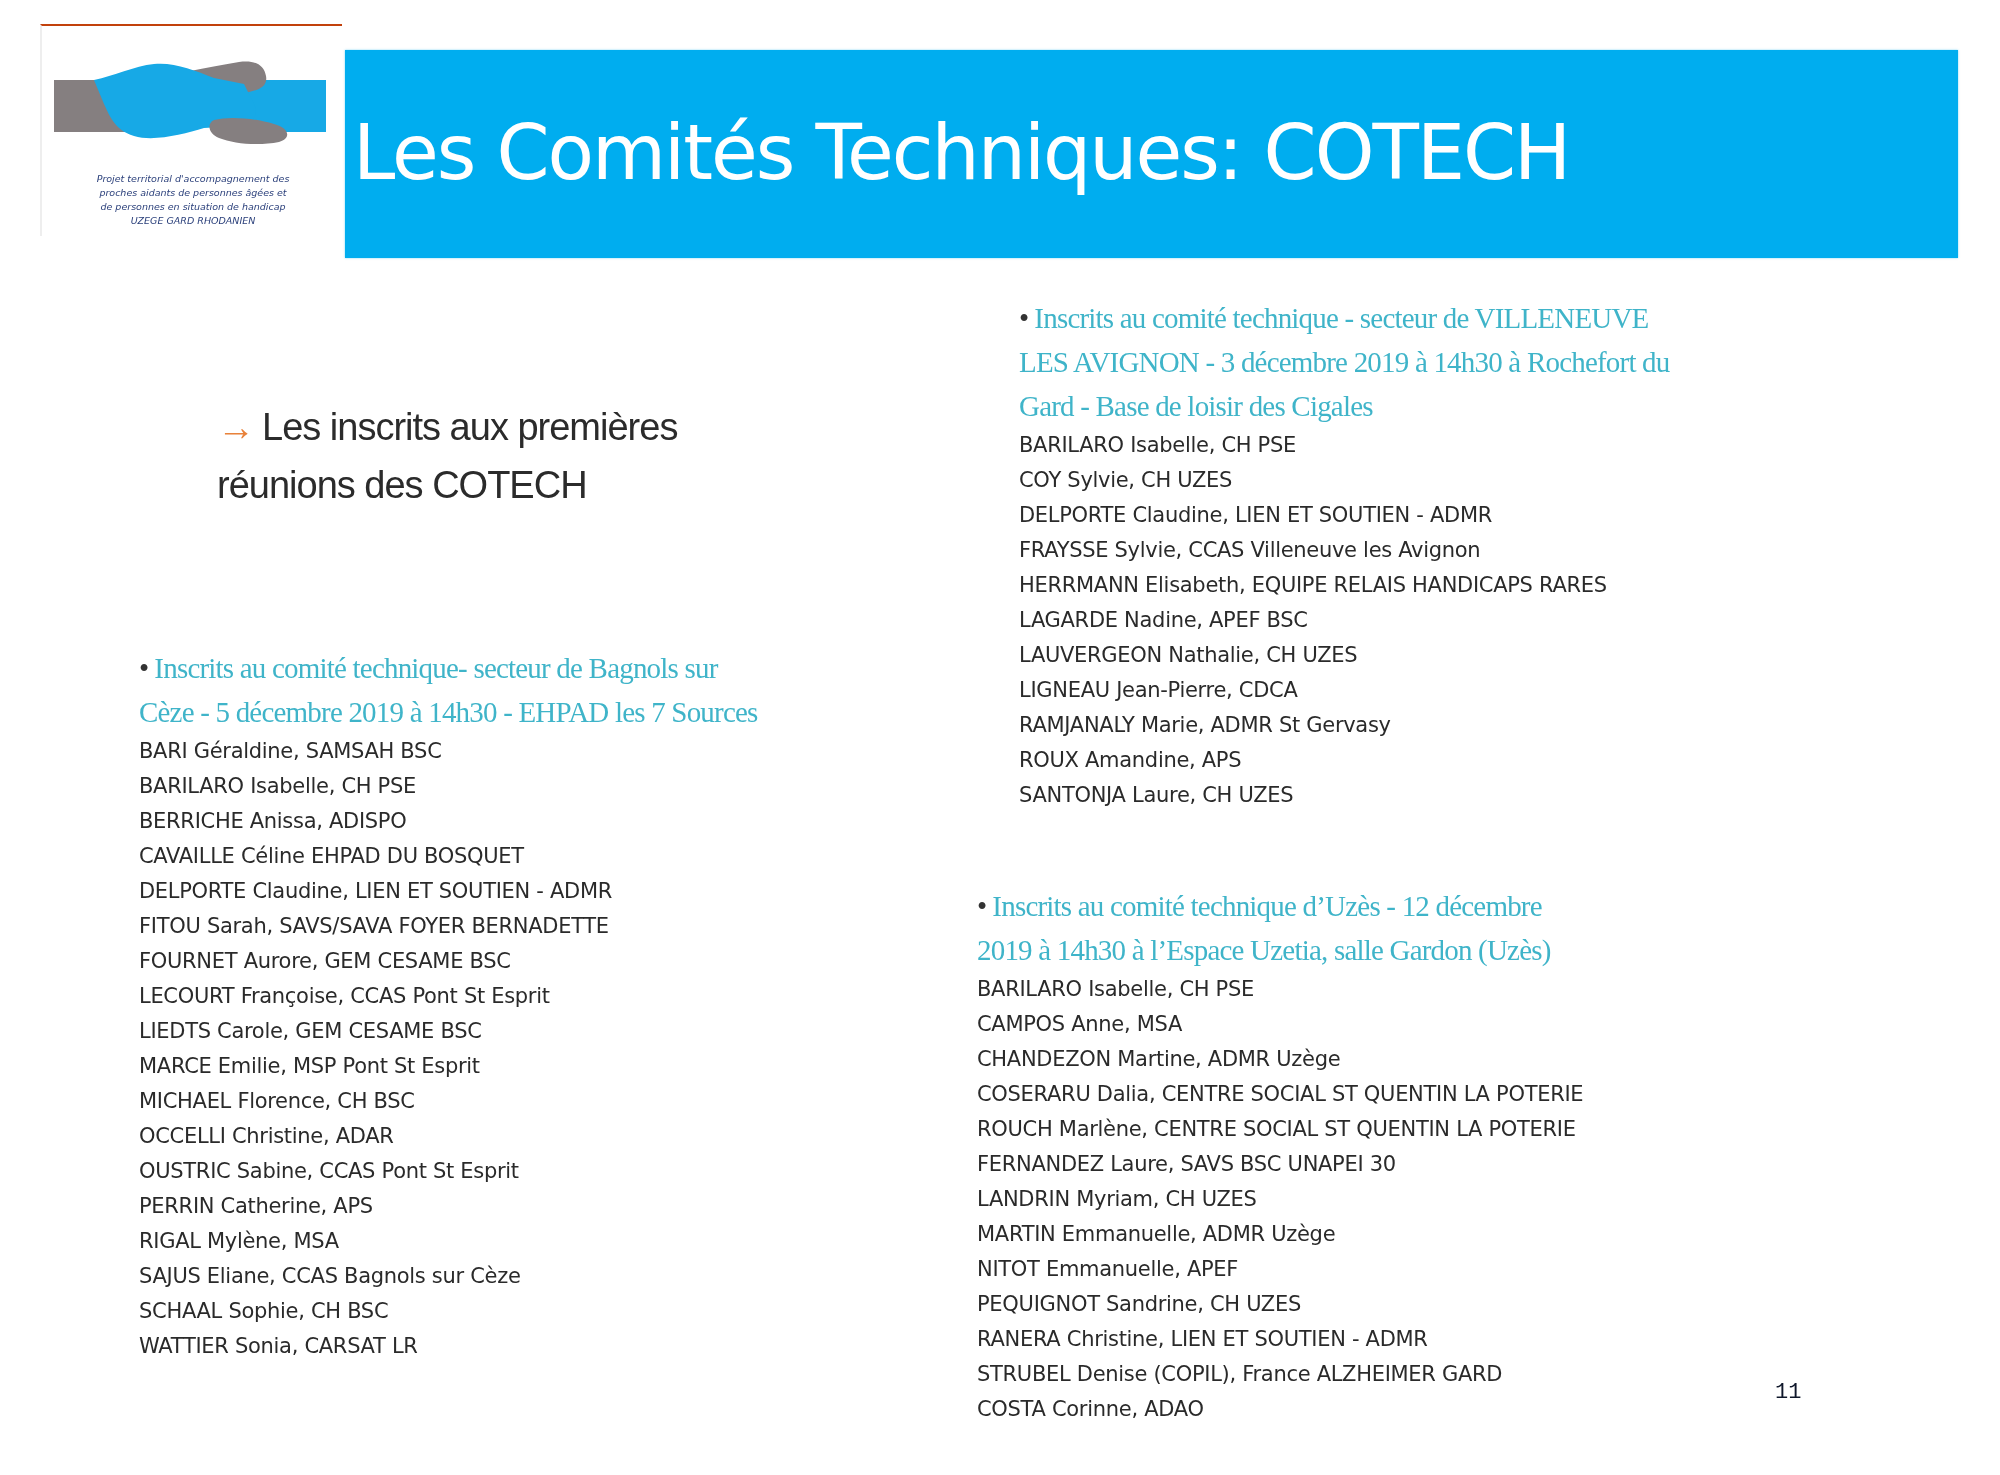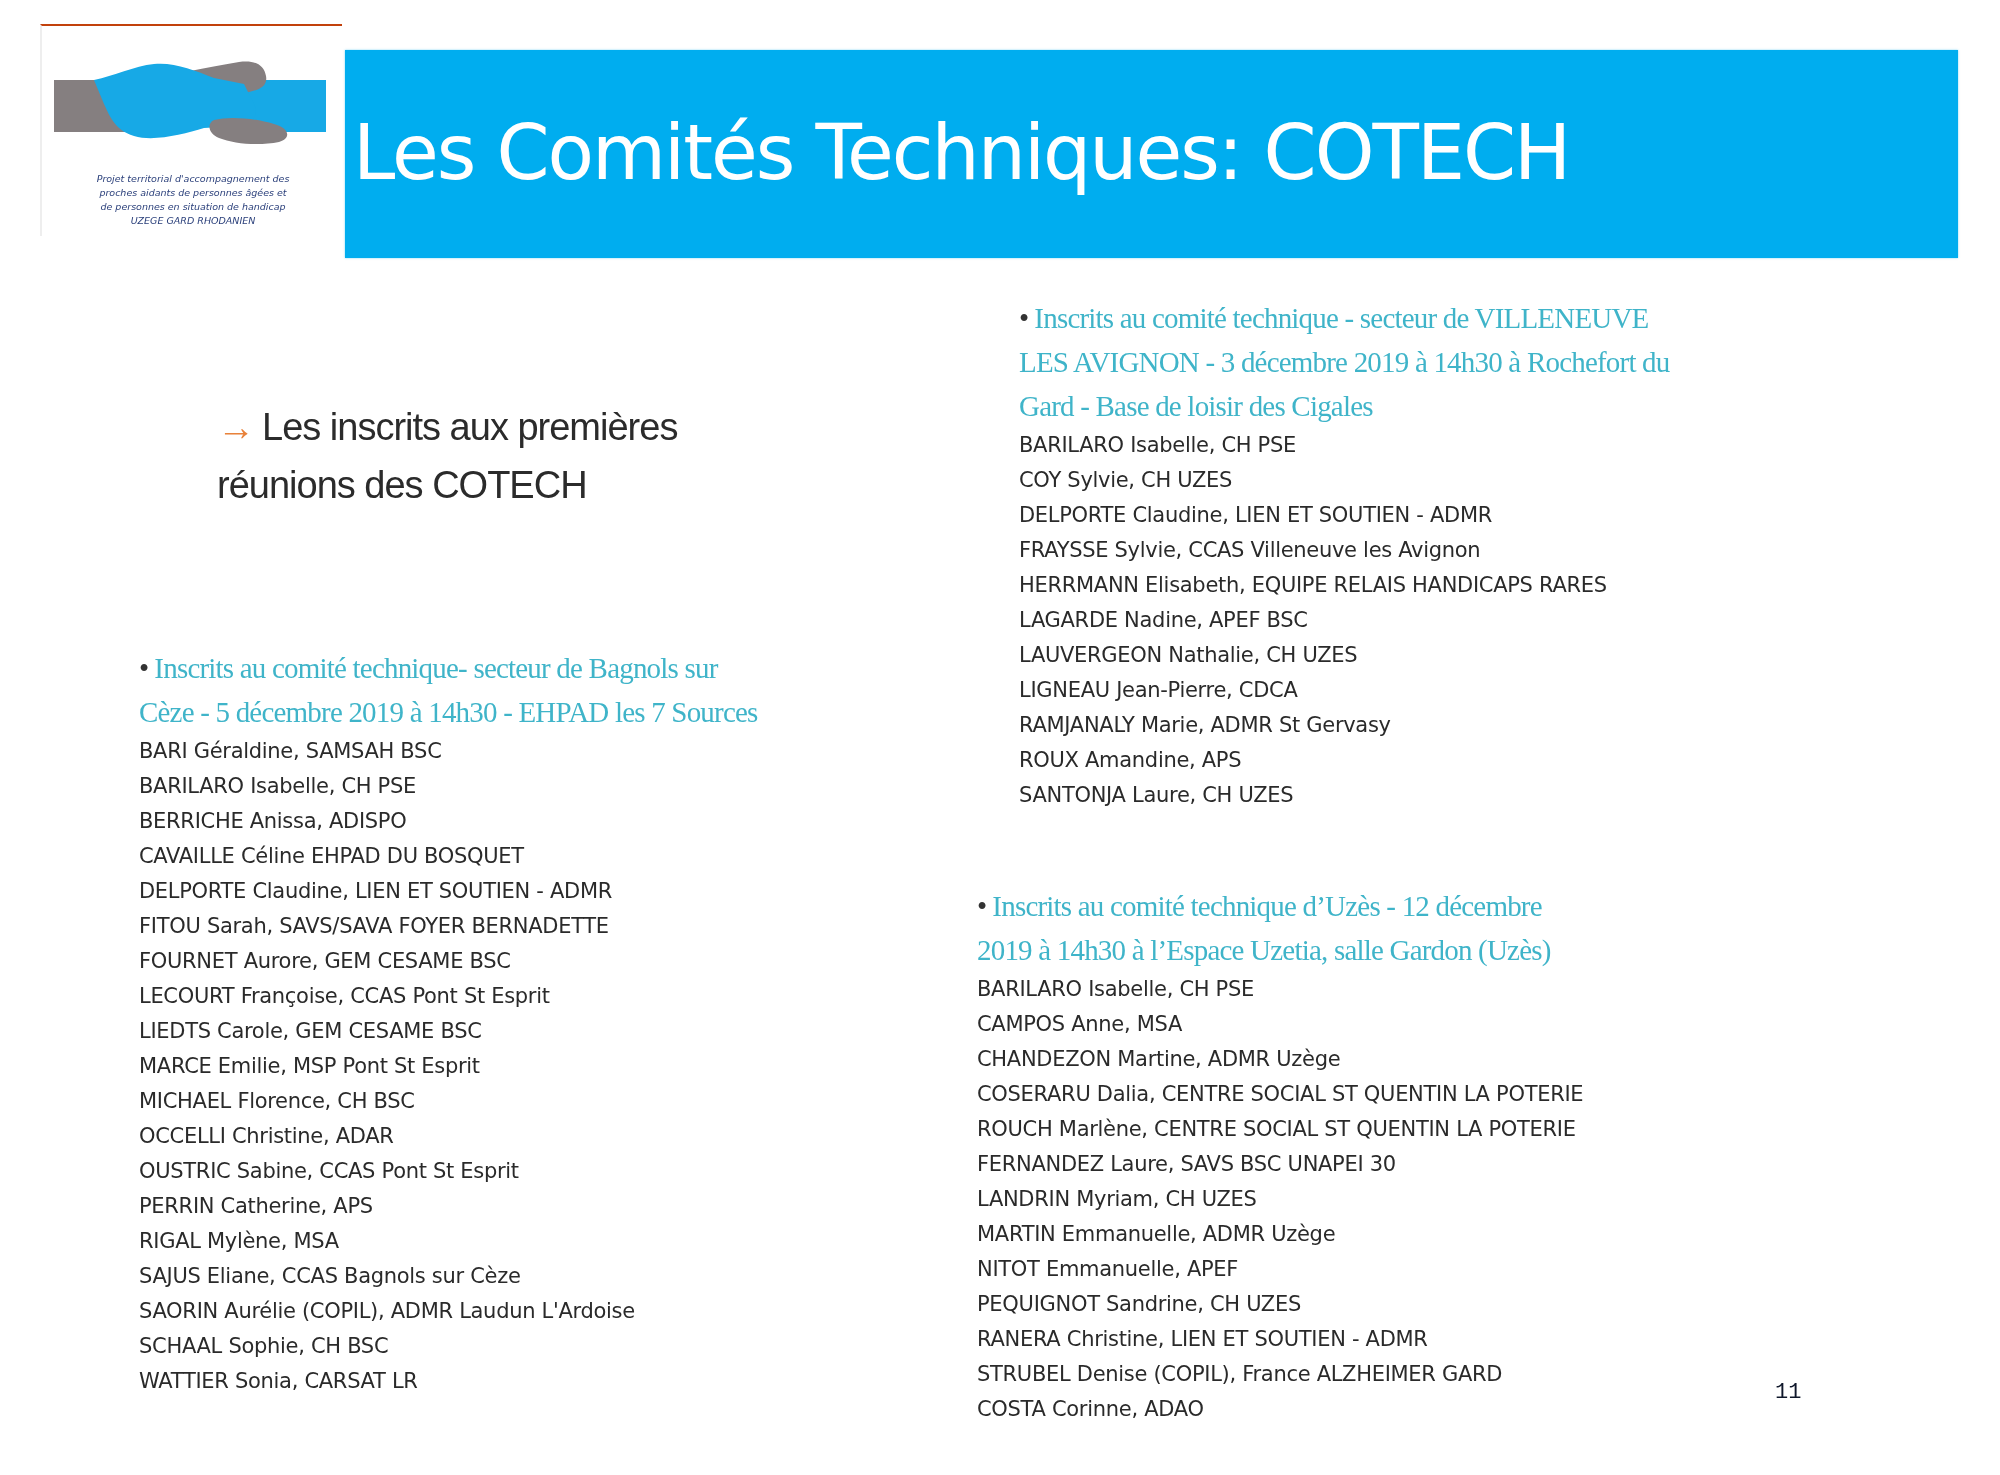--- a/index.html
+++ b/index.html
@@ -181,21 +181,20 @@
     <li class="attendee">FOURNET Aurore, GEM CESAME BSC</li>
     <li class="attendee">LECOURT Françoise, CCAS Pont St Esprit</li>
     <li class="attendee">LIEDTS Carole, GEM CESAME BSC</li>
     <li class="attendee">MARCE Emilie, MSP Pont St Esprit</li>
     <li class="attendee">MICHAEL Florence, CH BSC</li>
     <li class="attendee">OCCELLI Christine, ADAR</li>
     <li class="attendee">OUSTRIC Sabine, CCAS Pont St Esprit</li>
     <li class="attendee">PERRIN Catherine, APS</li>
     <li class="attendee">RIGAL Mylène, MSA</li>
     <li class="attendee">SAJUS Eliane, CCAS Bagnols sur Cèze</li>
-    <li class="attendee">SAORIN Aurélie (COPIL), ADMR Laudun L'Ardoise</li>
     <li class="attendee">SCHAAL Sophie, CH BSC</li>
     <li class="attendee">WATTIER Sonia, CARSAT LR</li>
   </ul>
 </div>
 
 <div class="section" id="section-villeneuve">
   <div class="section-heading">
     <div><span class="bullet">•</span><span>Inscrits au comité technique - secteur de VILLENEUVE</span></div>
     <div>LES AVIGNON  - 3 décembre  2019 à 14h30  à Rochefort du</div>
     <div>Gard - Base de loisir des Cigales</div>

